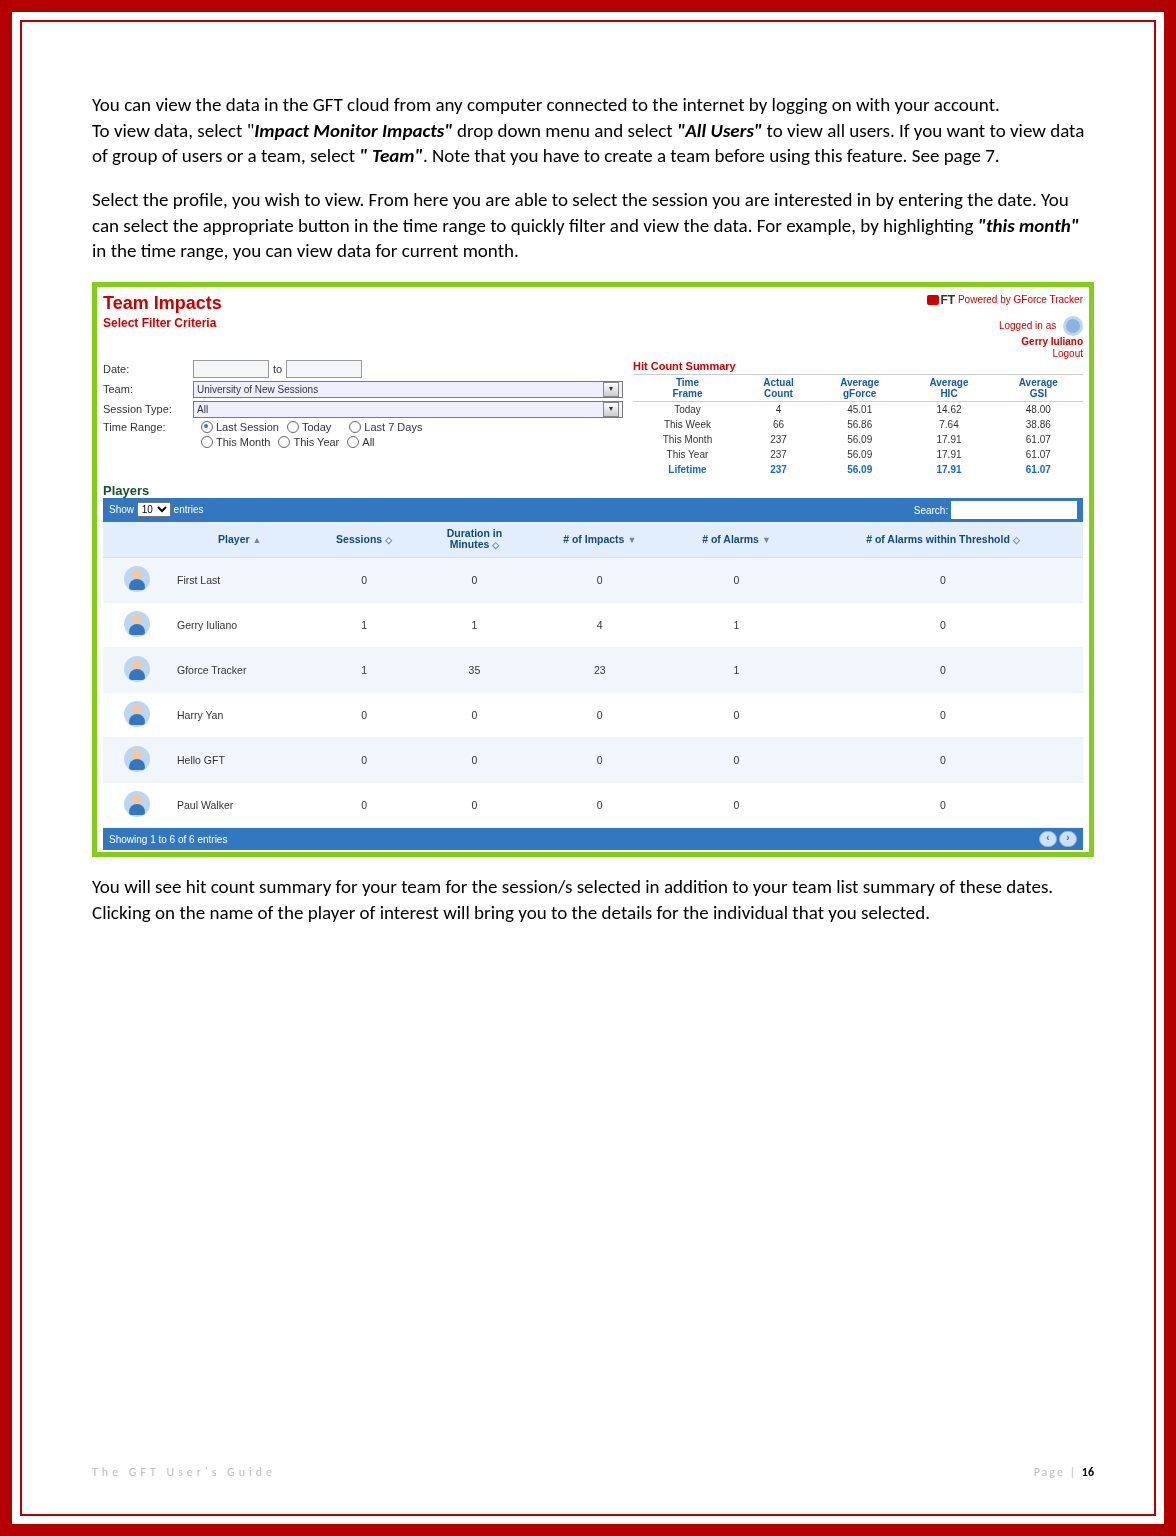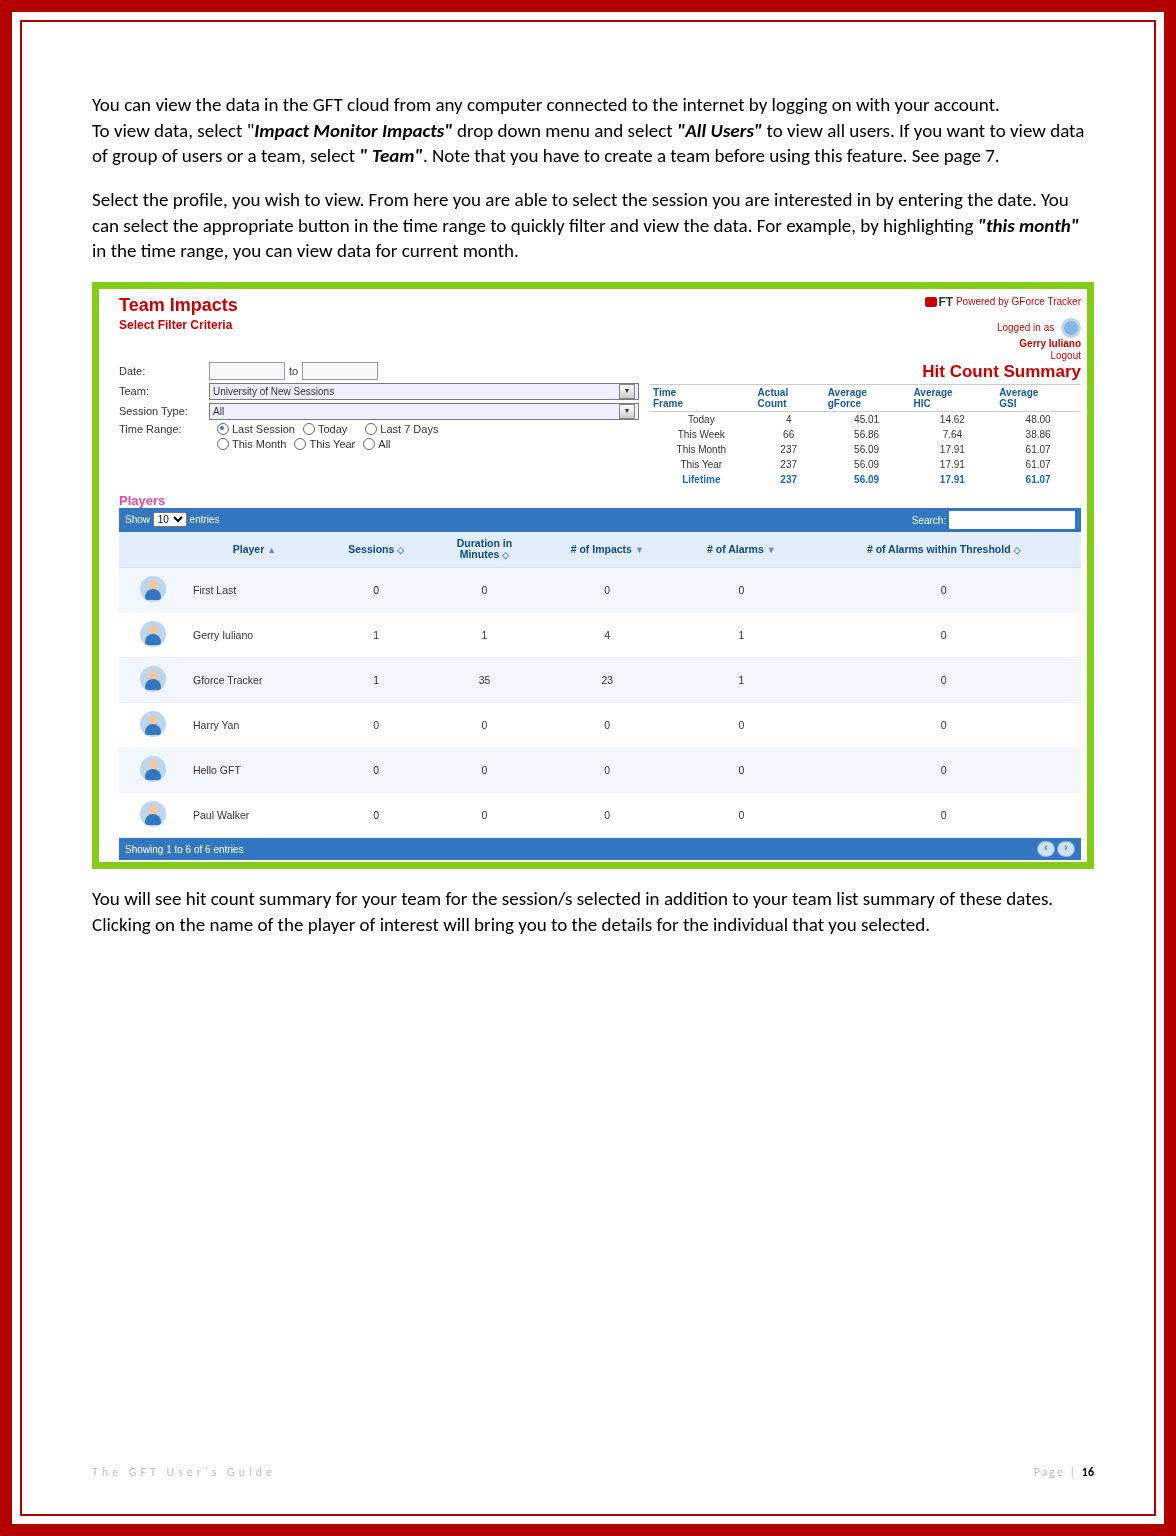--- a/index.html
+++ b/index.html
@@ -3,46 +3,46 @@
 <meta charset="utf-8">
 <style>
 html,body{margin:0;padding:0}
 body{width:1176px;height:1536px;background:#b30000;font-family:Calibri,Arial,sans-serif;box-sizing:border-box}
 .page-outer{background:#fff;margin:12px;padding:8px;width:1152px;height:1512px;box-sizing:border-box}
 .page-inner{background:#fff;border:2px solid #b30000;width:100%;height:100%;padding:70px 60px 30px 70px;box-sizing:border-box;position:relative}
 .title{font-family:Cambria,Georgia,serif;font-size:34px;color:#1f497d;margin:0 0 6px 0;font-weight:normal}
 .body-text{font-size:19px;color:#000;line-height:1.35;margin:0 0 18px 0}
 .bi{font-weight:bold;font-style:italic}
 
-.shot{border:7px solid #84cc16;padding:6px 6px 2px 20px;font-family:Arial,Helvetica,sans-serif;font-size:11px;color:#333;background:#fff}
+.shot{border:5px solid #84cc16;padding:6px 6px 2px 6px;font-family:Arial,Helvetica,sans-serif;font-size:11px;color:#333;background:#fff}
 .hdr-row{display:flex;justify-content:space-between;align-items:flex-start}
 .hdr-title{font-size:18px;font-weight:bold;color:#c00;margin-bottom:6px}
 .pow{text-align:right;font-size:10px;color:#c00}
 .loggedin{text-align:right;font-size:10px;color:#c00;line-height:1.2}
 .loggedin .av{display:inline-block;width:20px;height:20px;border-radius:50%;background:#bcd6ef;vertical-align:middle;margin-left:4px;position:relative}
 .loggedin .av::after{content:'';position:absolute;left:3px;top:3px;width:14px;height:14px;border-radius:50%;background:#8ab5e0}
 .flex-top{display:flex;gap:10px}
 .filter-col{flex:0 0 520px}
 .filter-title{color:#c00;font-weight:bold;font-size:12px;margin-bottom:6px}
 .frow{display:flex;align-items:center;margin-bottom:3px;font-size:11px}
 .frow .lab{width:90px;color:#333}
 .frow input[type=text]{height:16px;border:1px solid #999;background:#f4f6f8;font-size:10px;padding:0 2px}
 .frow .sel{flex:1;height:17px;border:1px solid #7a7a7a;background:#eef;font-size:10px;padding:0 3px;display:flex;align-items:center;justify-content:space-between;box-sizing:border-box}
 .frow .sel .arr{width:14px;height:13px;border:1px solid #888;background:linear-gradient(#fff,#ccc);text-align:center;line-height:11px;font-size:8px}
 .radio{width:10px;height:10px;border:1px solid #666;border-radius:50%;display:inline-block;margin:0 3px 0 8px;vertical-align:middle;position:relative}
 .radio.on::after{content:'';position:absolute;left:2px;top:2px;width:4px;height:4px;border-radius:50%;background:#3277c0}
 
 .summary-col{flex:1}
-.sum-title{color:#c00;font-weight:bold;font-size:17px;text-align:right;margin-bottom:2px}
+.sum-title{color:#c00;font-weight:bold;font-size:11px;text-align:left;margin-bottom:2px}
 .sumtab{width:100%;border-collapse:collapse;font-size:10px}
-.sumtab th{color:#14599e;font-weight:bold;padding:2px 4px;border-top:1px solid #ccc;border-bottom:1px solid #ccc;text-align:left;line-height:1.1}
+.sumtab th{color:#14599e;font-weight:bold;padding:2px 4px;border-top:1px solid #ccc;border-bottom:1px solid #ccc;text-align:center;line-height:1.1}
 .sumtab td{padding:2px 4px;text-align:center;color:#333}
 .sumtab tr.hl td{color:#1468c4;font-weight:bold}
 
-.plabel{color:#ec4899;font-weight:bold;font-size:13px;margin:6px 0 0 0}
+.plabel{color:#14532d;font-weight:bold;font-size:13px;margin:6px 0 0 0}
 .pbar{background:#3277c0;color:#fff;font-size:10px;padding:3px 6px;display:flex;align-items:center;justify-content:space-between}
 .pbar select{font-size:10px}
 .pbar input{font-size:10px;height:14px;border:1px solid #fff;background:#fff;width:120px}
 .ptab{width:100%;border-collapse:collapse;font-size:10.5px}
 .ptab th{background:#e2eefb;color:#0c4a8a;font-weight:bold;padding:6px 4px;text-align:center;border-bottom:1px solid #cfe0f1;line-height:1.1;position:relative}
 .ptab th .sort{font-size:9px;color:#6a8bb0;margin-left:3px}
 .ptab td{padding:8px 4px;text-align:center;border-bottom:1px solid #eef3f9;color:#333}
 .ptab td.pname{text-align:left;padding-left:6px}
 .ptab tr.alt td{background:#f1f6fc}
 .avcell{width:60px}

